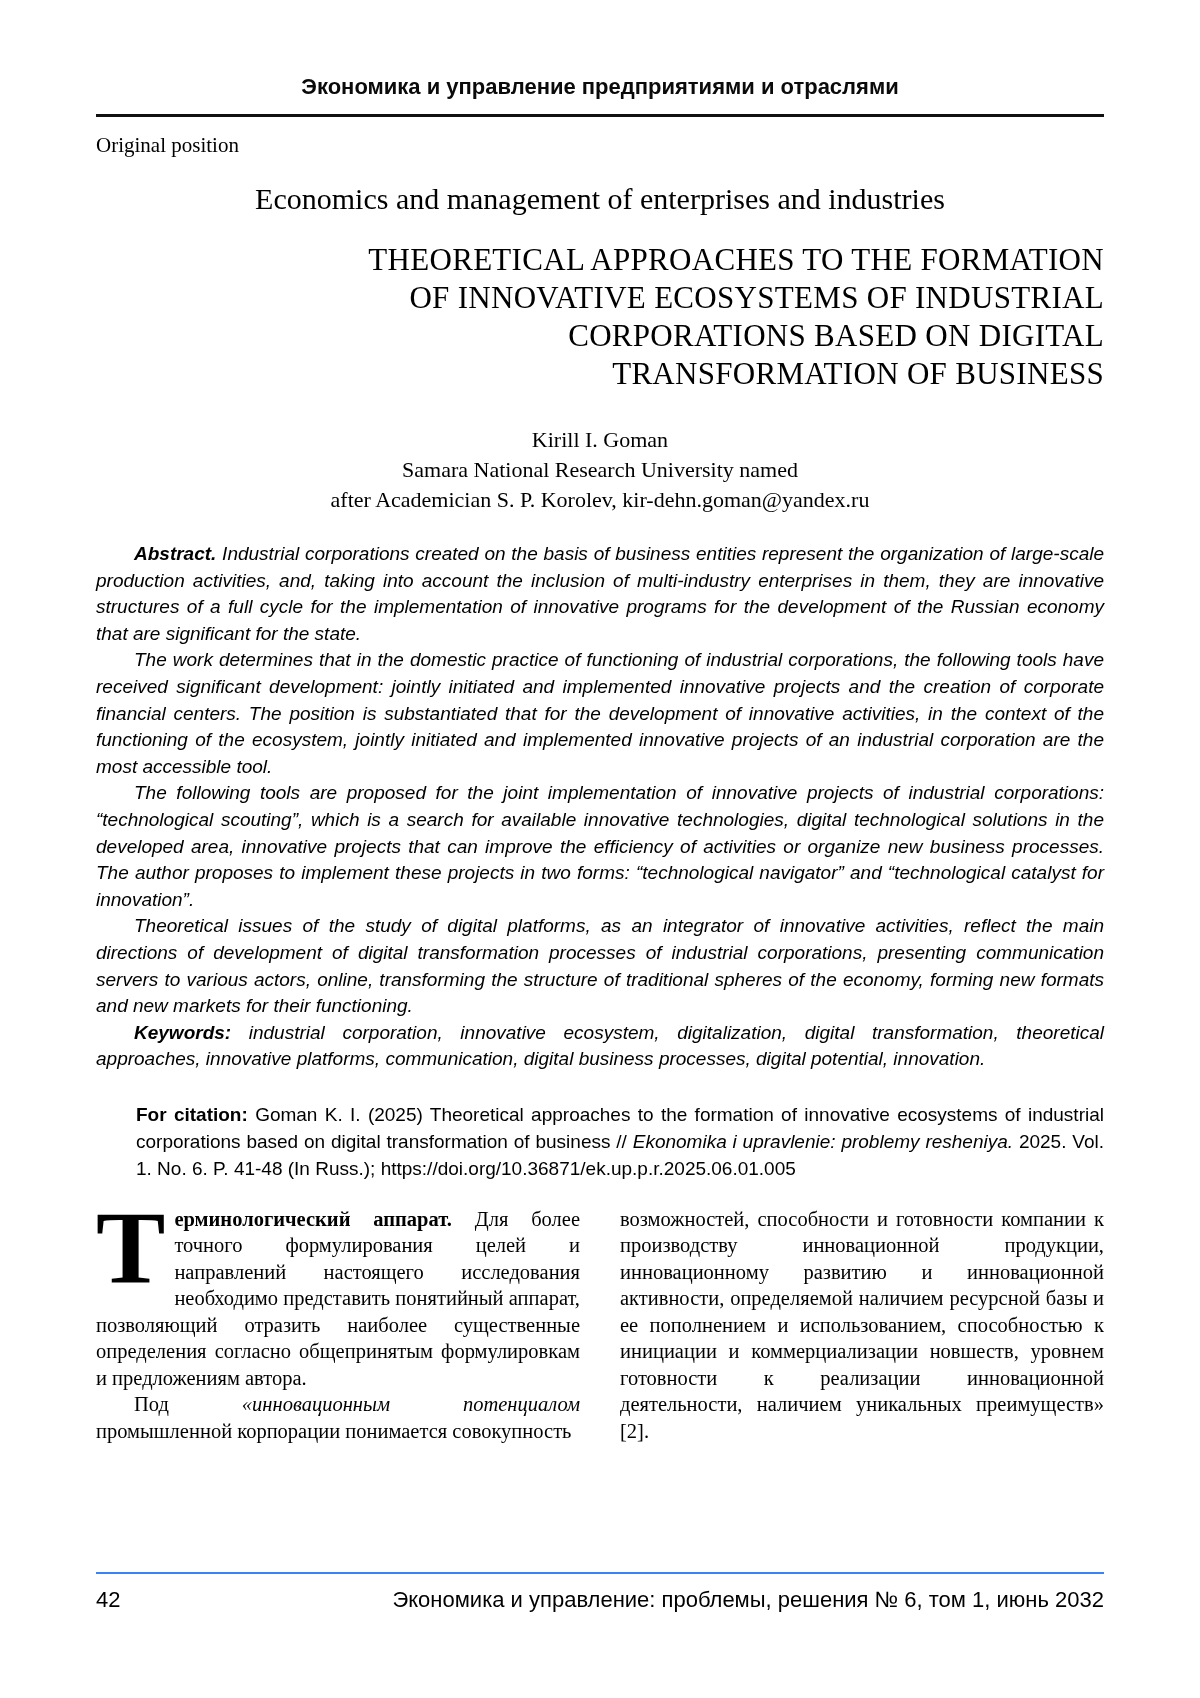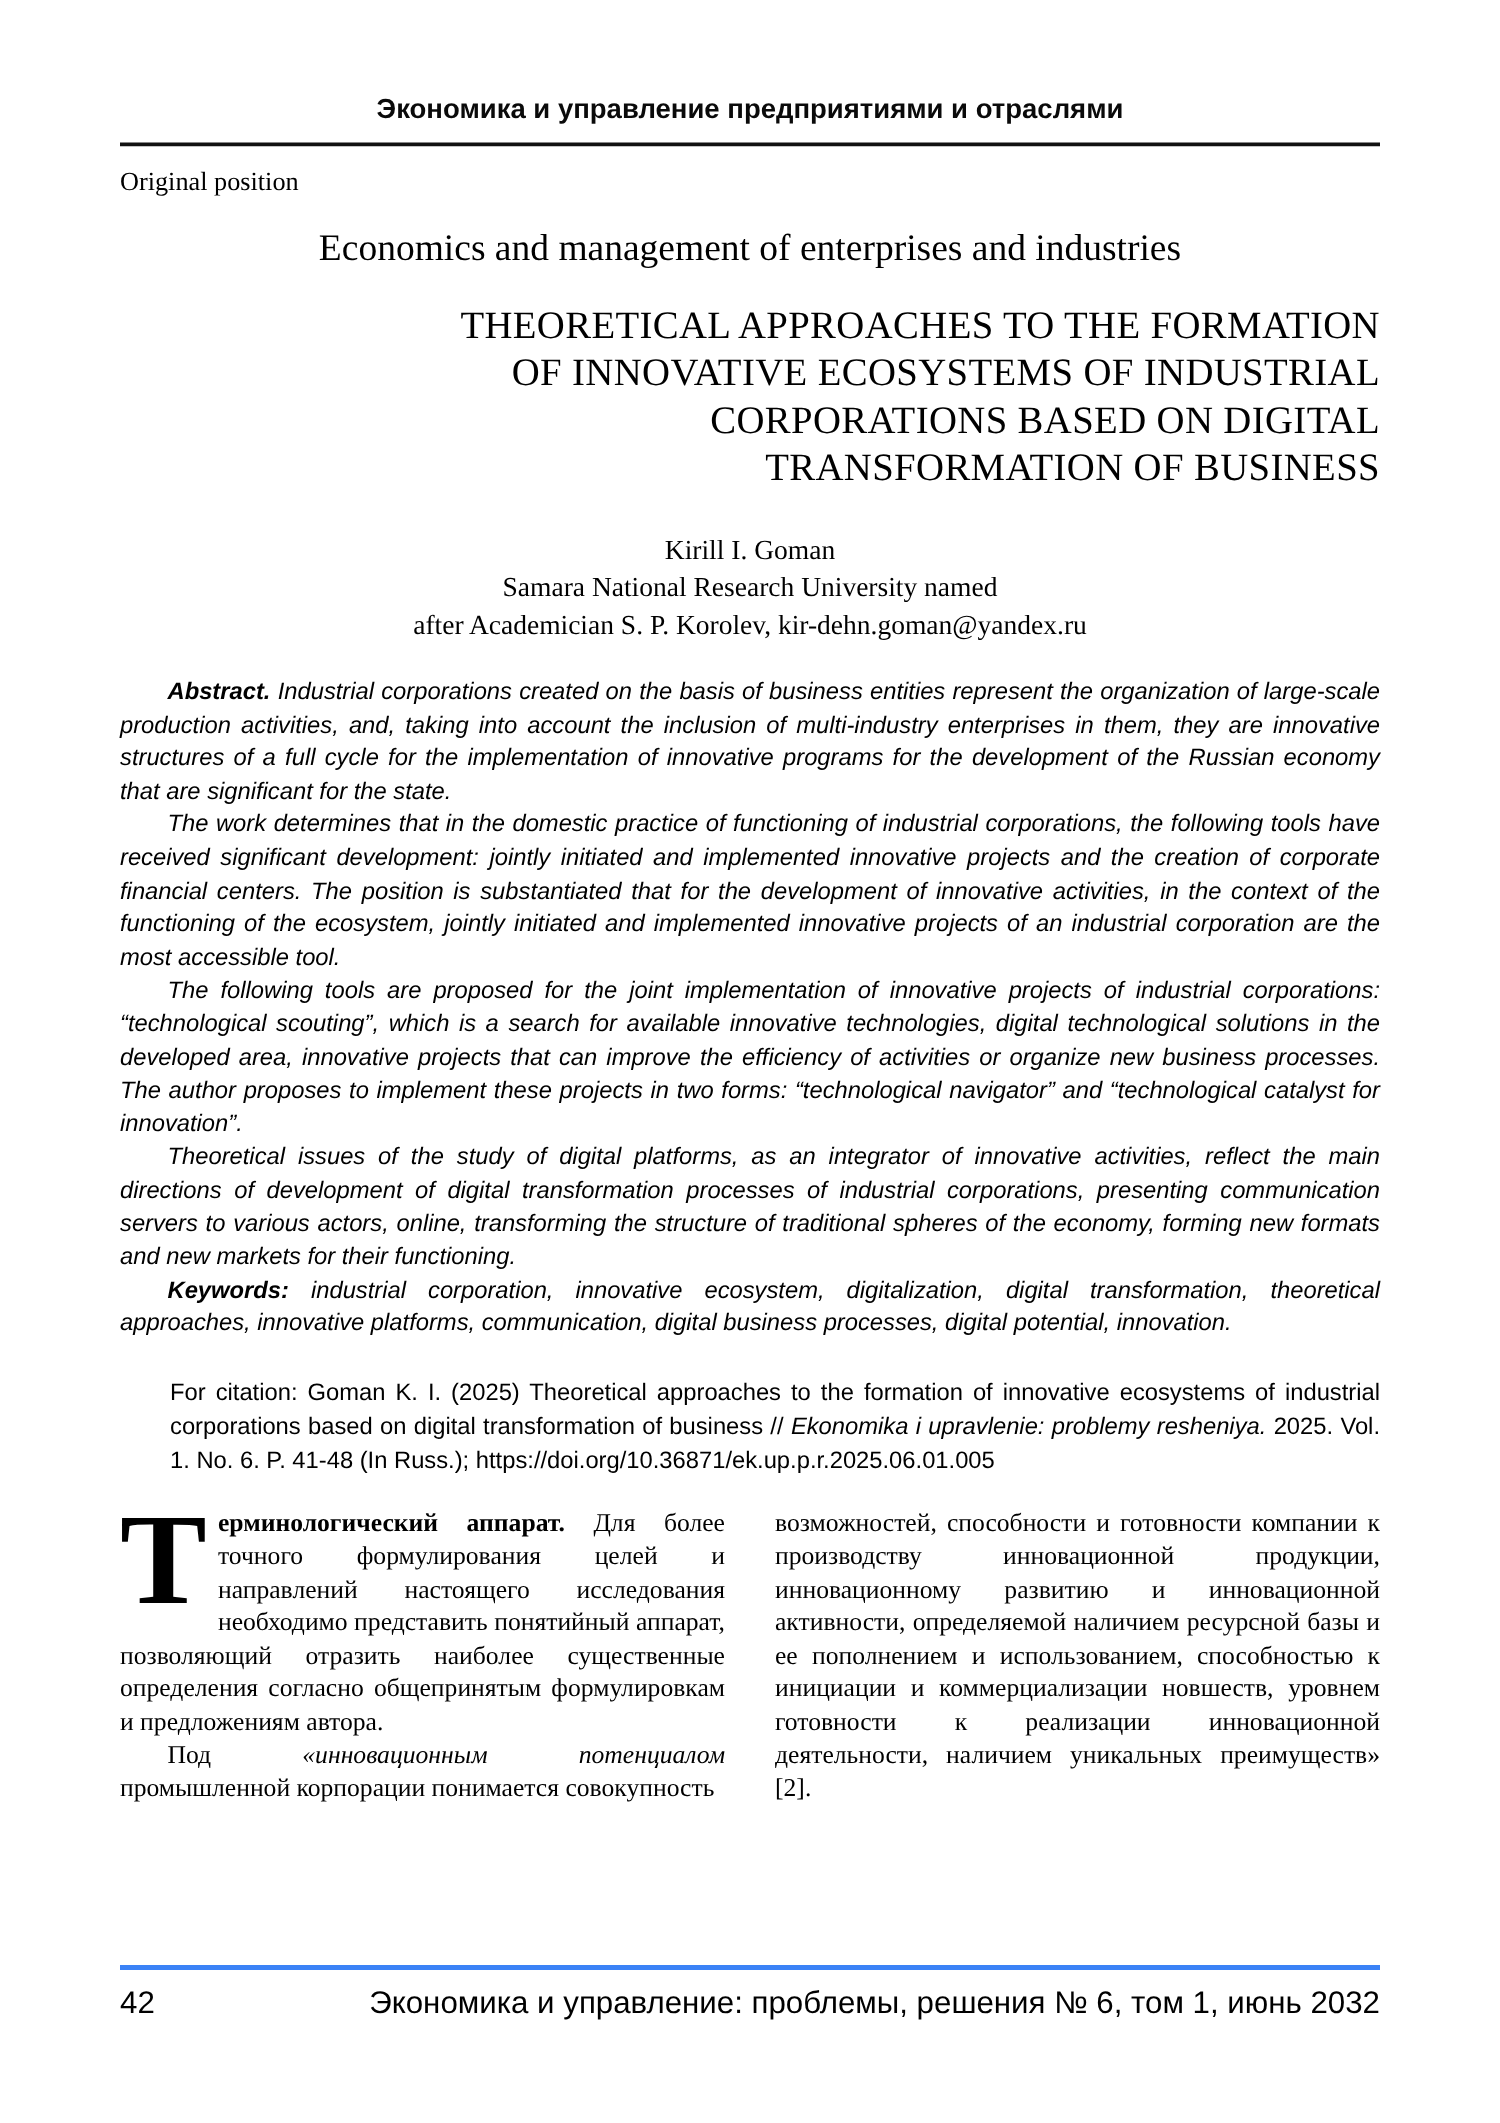--- a/index.html
+++ b/index.html
@@ -46,43 +46,43 @@
     text-align: justify;
   }
   .abstract p { margin: 0; text-indent: 38px; }
   .abstract .lead { font-weight: bold; }
   .citation {
     margin-top: 28px; margin-left: 40px;
     font-family: "Liberation Sans", "DejaVu Sans", sans-serif;
     font-size: 19px; line-height: 27px; text-align: justify;
   }
   .citation p { margin: 0; }
-  .citation .lead { font-weight: normal; }
+  .citation .lead { font-weight: bold; }
   .columns {
     margin-top: 24px;
     display: flex; gap: 40px;
     font-size: 20.5px; line-height: 26.5px; text-align: justify;
   }
   .col { width: 484px; }
   .col p { margin: 0; }
   .col p.indent { text-indent: 38px; }
   .dropcap {
     float: left;
     font-size: 104px; line-height: 80px;
     font-weight: bold;
     margin: 2px 9px 0 0;
   }
   .lead-bold { font-weight: bold; }
   .footer {
     position: absolute; left: 96px; top: 1572px; width: 1008px;
-    border-top: 4px solid #3b82f6;
+    border-top: 2px solid #3b82f6;
     padding-top: 13px;
     display: flex; justify-content: space-between; align-items: flex-end;
     font-family: "Liberation Sans", "DejaVu Sans", sans-serif;
-    font-size: 25px; line-height: 26px;
+    font-size: 22px; line-height: 26px;
   }
 </style>
 </head>
 <body>
 
 <div class="content">
 
   <div class="rubric">Экономика и управление предприятиями и отраслями</div>
   <hr class="header-rule">
 

